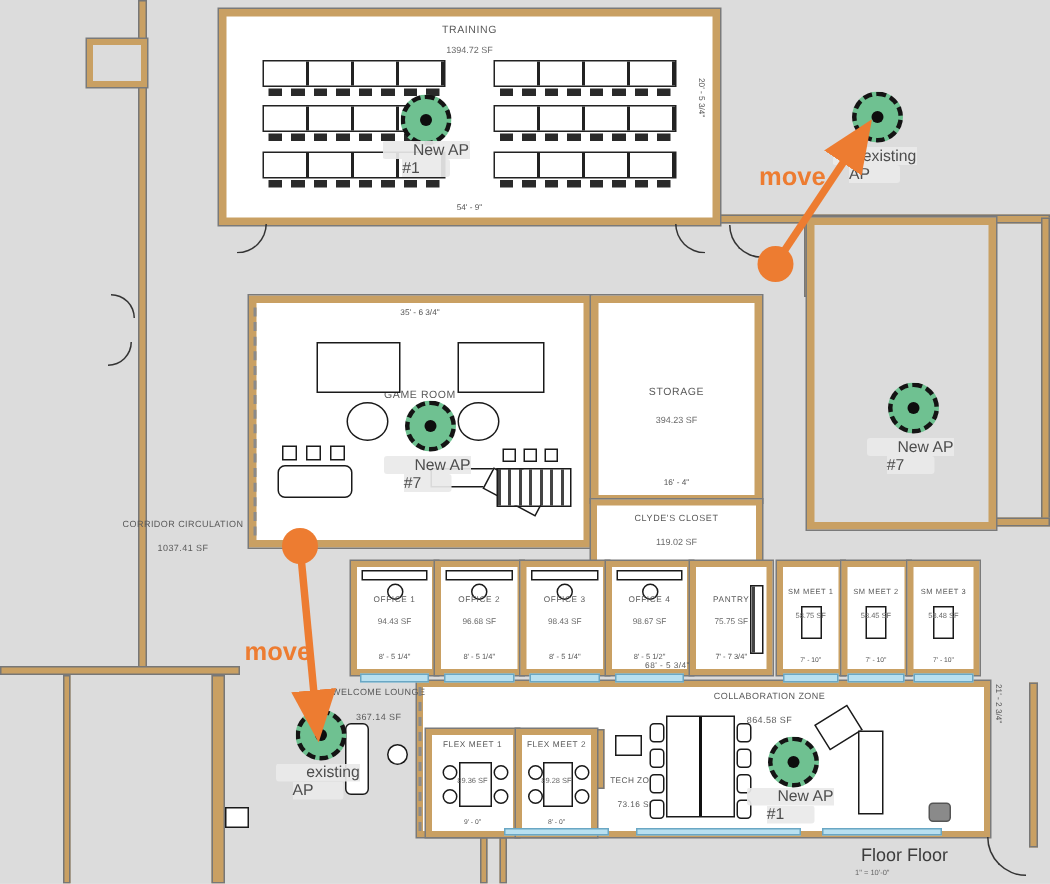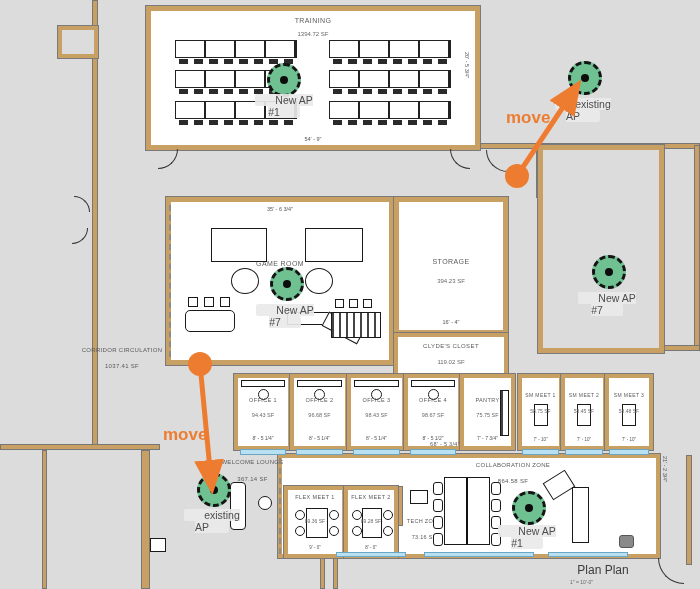--- a/index.html
+++ b/index.html
@@ -238,21 +238,21 @@
   <div class="furn" style="left:546px;top:475px;width:26px;height:20px;transform:rotate(-32deg);"></div>
   <div class="furn" style="left:572px;top:487px;width:17px;height:56px;"></div>
   <div class="furn" style="left:619px;top:535px;width:15px;height:13px;background:#8a8a8a;border-color:#555;border-radius:3px;"></div>
   <div class="win" style="left:336px;top:552px;width:70px;height:5px;"></div>
   <div class="win" style="left:424px;top:552px;width:110px;height:5px;"></div>
   <div class="win" style="left:548px;top:552px;width:80px;height:5px;"></div>
   <div class="vdim" style="left:662px;top:456px;">21' - 2 3/4"</div>
   <div class="arc bl" style="left:658px;top:558px;width:26px;height:26px;"></div>
   <div class="furn" style="left:150px;top:538px;width:16px;height:14px;"></div>
 
-  <div class="footer-title" style="left:558px;top:563px;width:90px;text-align:center;">Plan Plan</div>
+  <div class="footer-title" style="left:558px;top:563px;width:90px;text-align:center;">Floor Floor</div>
   <div class="footer-scale" style="left:558px;top:579px;width:90px;text-align:left;padding-left:12px;">1" = 10'-0"</div>
 
   <div class="ap" style="left:267px;top:63px;">
       <div class="ap-dot"></div>
     </div>
   <div class="ap-label" style="left:244px;top:94px;width:80px;"><span>New AP #1</span></div>
 
   <div class="ap" style="left:270px;top:267px;">
       <div class="ap-dot"></div>
     </div>

